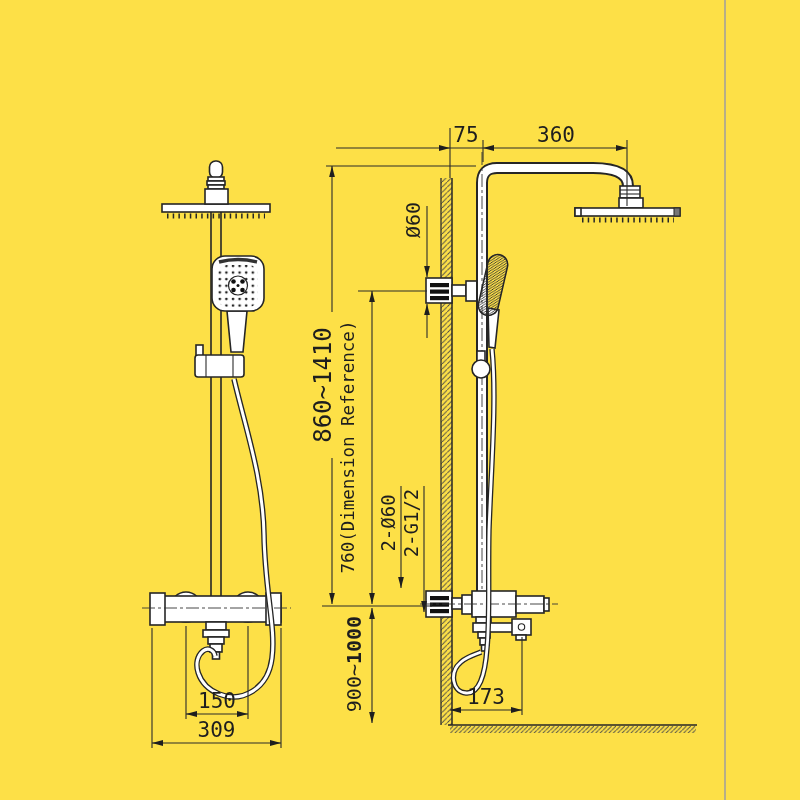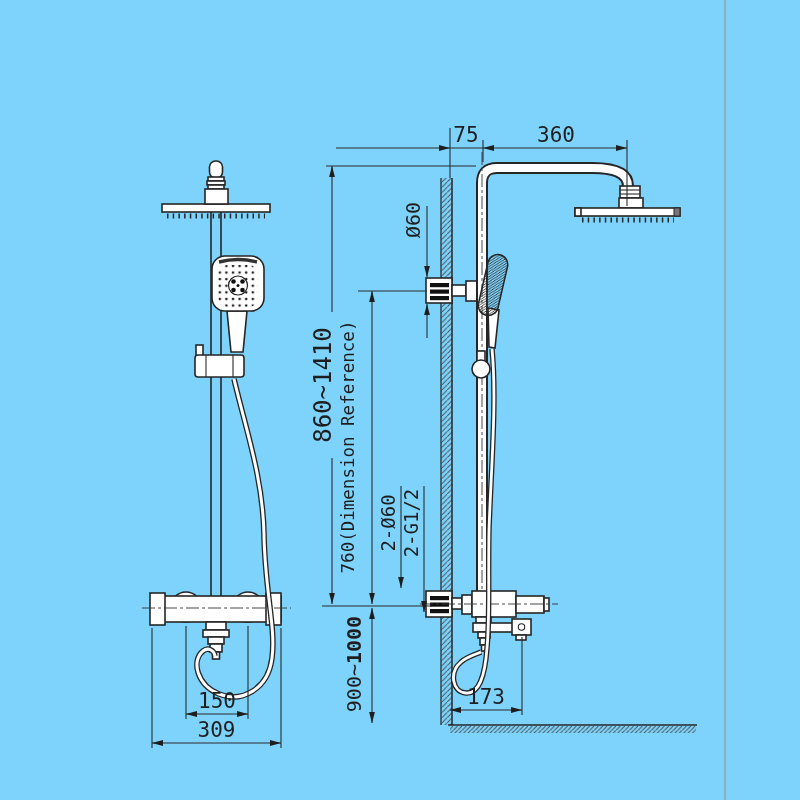--- a/index.html
+++ b/index.html
@@ -1,16 +1,16 @@
 <!DOCTYPE html>
 <html><head>
 <meta charset="utf-8">
 <style>
   html,body{margin:0;padding:0;background:#fff;}
-  .sheet{position:relative;width:800px;height:800px;background:#7dd3fc;overflow:hidden;
+  .sheet{position:relative;width:800px;height:800px;background:#fde047;overflow:hidden;
          font-family:"DejaVu Sans Mono", monospace;}
   svg{position:absolute;left:0;top:0;}
   .obj{stroke:#262626;fill:none;stroke-width:1.6;}
   .objf{stroke:#262626;fill:#ffffff;stroke-width:1.6;}
   .thin{stroke:#2b2b2b;fill:none;stroke-width:1.1;}
   .dimline{stroke:#2b2b2b;fill:none;stroke-width:1.1;}
   .cline{stroke:#333;fill:none;stroke-width:0.9;stroke-dasharray:13 3 3 3;}
   .dark{fill:#111;stroke:none;}
   .dimtext{fill:#1e1e1e;font-family:"DejaVu Sans Mono", monospace;}
   .tube-out{stroke:#262626;fill:none;}

